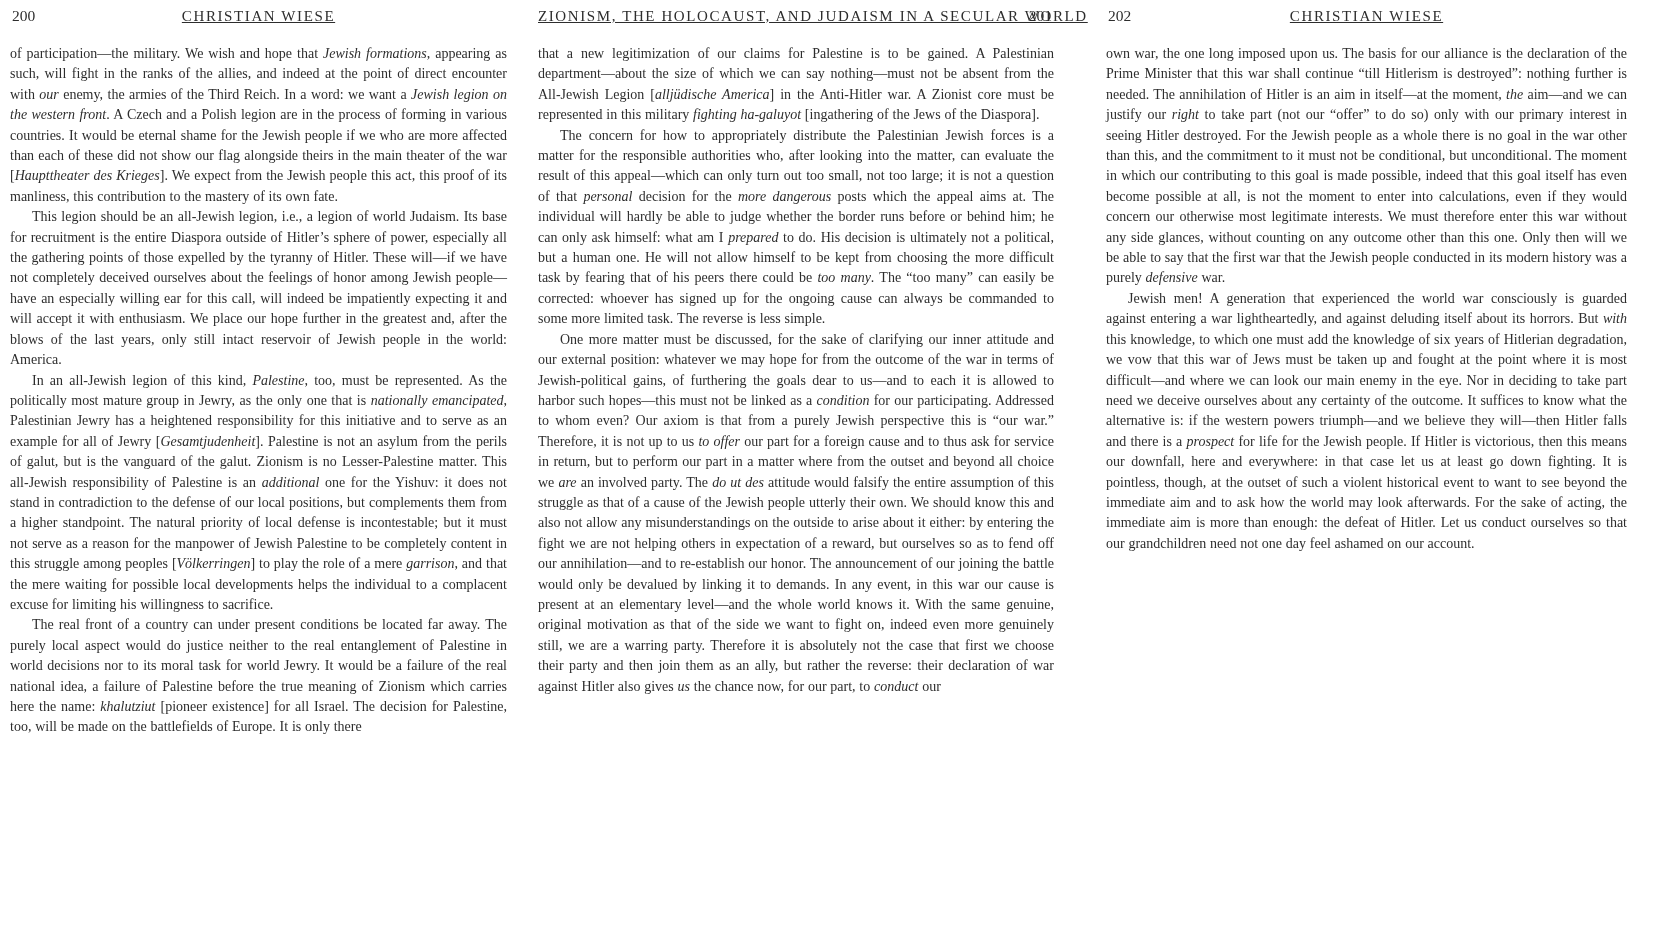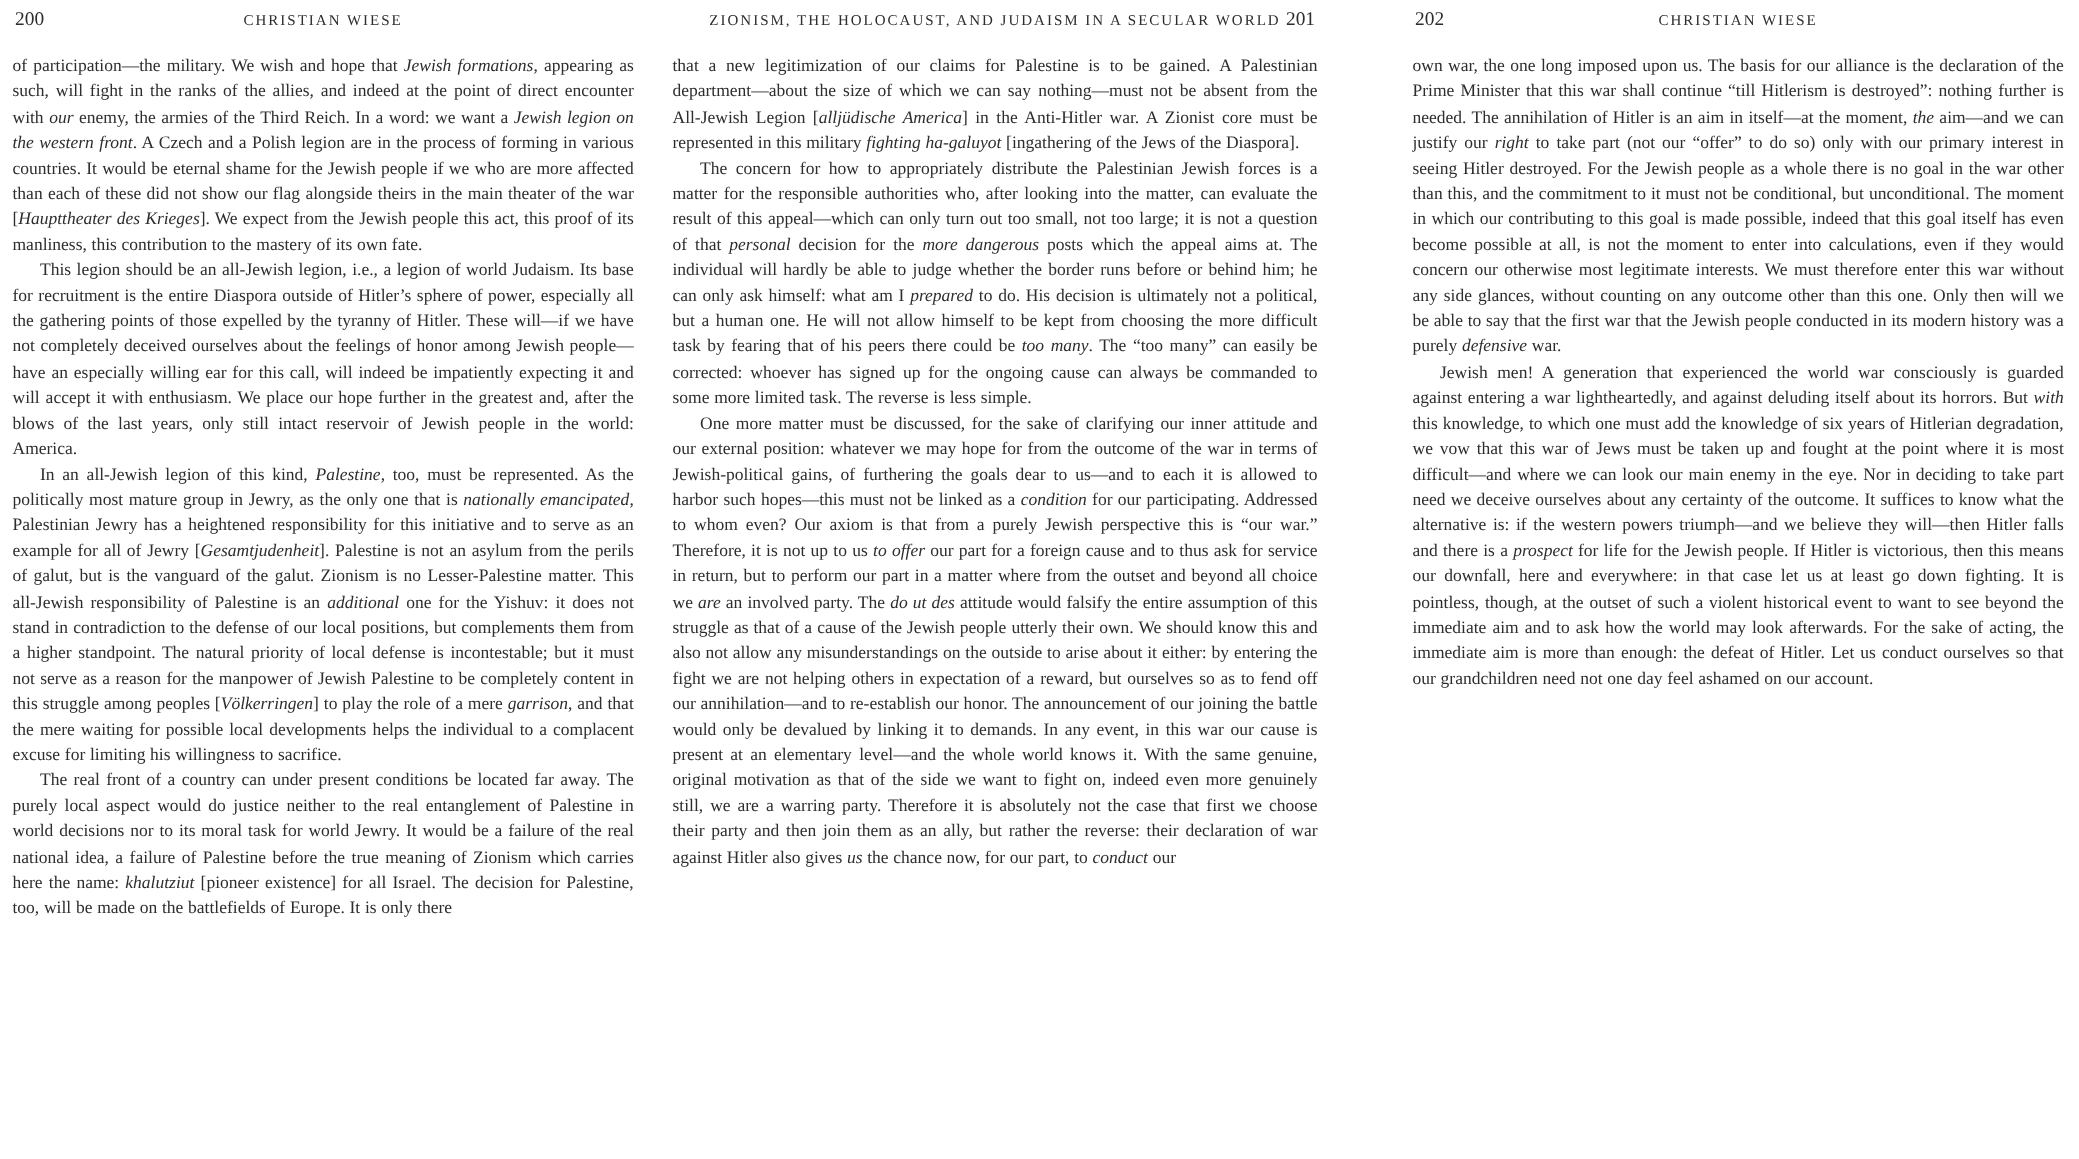--- a/index.html
+++ b/index.html
@@ -19,35 +19,36 @@
     position: relative;
     width: 1455px;
     height: 927px;
   }
   .page {
     position: absolute;
     top: 6px;
   }
   .page-1 { left: 10px;   width: 497px; }
   .page-2 { left: 538px;  width: 516px; }
-  .page-3 { left: 1130px; width: 521px; }
+  .page-3 { left: 1106px; width: 521px; }
 
   .page-header {
     position: relative;
     height: 20px;
     margin-bottom: 18px;
   }
   .running-head {
     display: block;
     text-align: center;
-    font-size: 12px;
+    font-size: 15px;
     letter-spacing: 1.6px;
     text-transform: uppercase;
     line-height: 20px;
     white-space: nowrap;
+    text-decoration: underline;
   }
   .folio {
     position: absolute;
     top: 0;
     font-size: 15.5px;
     line-height: 20px;
   }
   .folio-l { left: 2px; }
   .folio-r { right: 2px; }
 

